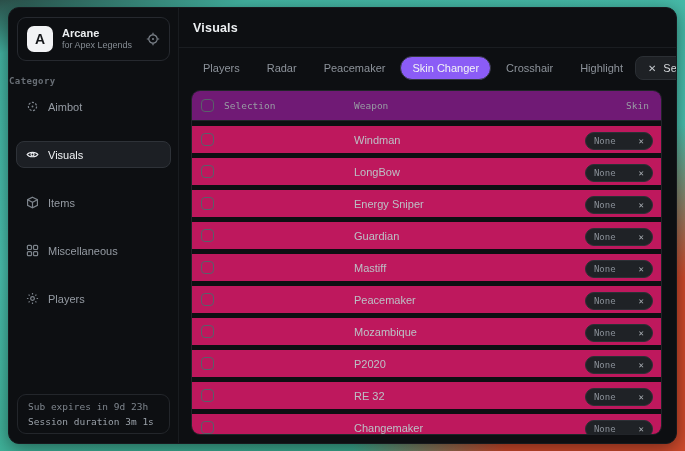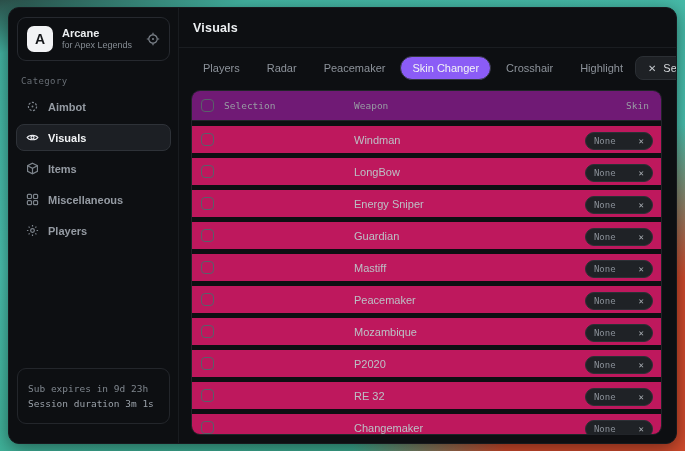--- a/index.html
+++ b/index.html
@@ -23,34 +23,34 @@
   }
   .logo {
     width:26px; height:26px; border-radius:7px; background:#f2f3f5; color:#15171a;
     font-weight:700; font-size:14px; display:flex; align-items:center; justify-content:center;
   }
   .profile-meta { flex:1; line-height:1.25; }
   .app-name { font-size:11px; font-weight:700; color:#eceff1; }
   .app-sub { font-size:9px; color:#868d94; }
   .icon { display:inline-flex; align-items:center; justify-content:center; color:#7d848c; }
   .category-label {
-    margin:15px 0 7px 12px; font-family:"DejaVu Sans Mono", monospace;
-    font-size:9px; color:#686e75; letter-spacing:.4px;
-  }
-  .nav { display:flex; flex-direction:column; gap:4px; padding:0 7px;font-weight:bold; }
+    margin:15px 0 7px 0; font-family:"DejaVu Sans Mono", monospace;
+    font-size:9px; color:#686e75; letter-spacing:.4px;font-weight:bold;
+  }
+  .nav { display:flex; flex-direction:column; gap:21px; padding:0 7px; }
   .nav-item {
     display:flex; align-items:center; gap:9px; height:27px; padding:0 9px;
     border-radius:8px; border:1px solid transparent; cursor:pointer;
     font-size:11px; color:#959ba3;
   }
   .nav-item.active { background:#1c1f24; border-color:#2e3238; color:#f1f3f5; }
   .nav-item.active .icon { color:#e8eaee; }
   .sidebar-footer {
-    position:absolute; left:8px; right:8px; bottom:19px;
-    border:1px solid #23262b; border-radius:9px; padding:12px 10px;
+    position:absolute; left:8px; right:8px; bottom:9px;
+    border:1px solid #23262b; border-radius:9px; padding:4px 10px;
     font-family:"DejaVu Sans Mono", monospace; font-size:9.5px; line-height:1.6;
   }
   .sub-line1 { color:#7f868e; }
   .sub-line2 { color:#9aa1a9; }
   
   .main { flex:1; display:flex; flex-direction:column; min-width:0; }
   .main-header {
     height:40px; display:flex; align-items:center; padding-left:14px;
     border-bottom:1px solid #1a1d21;
   }

